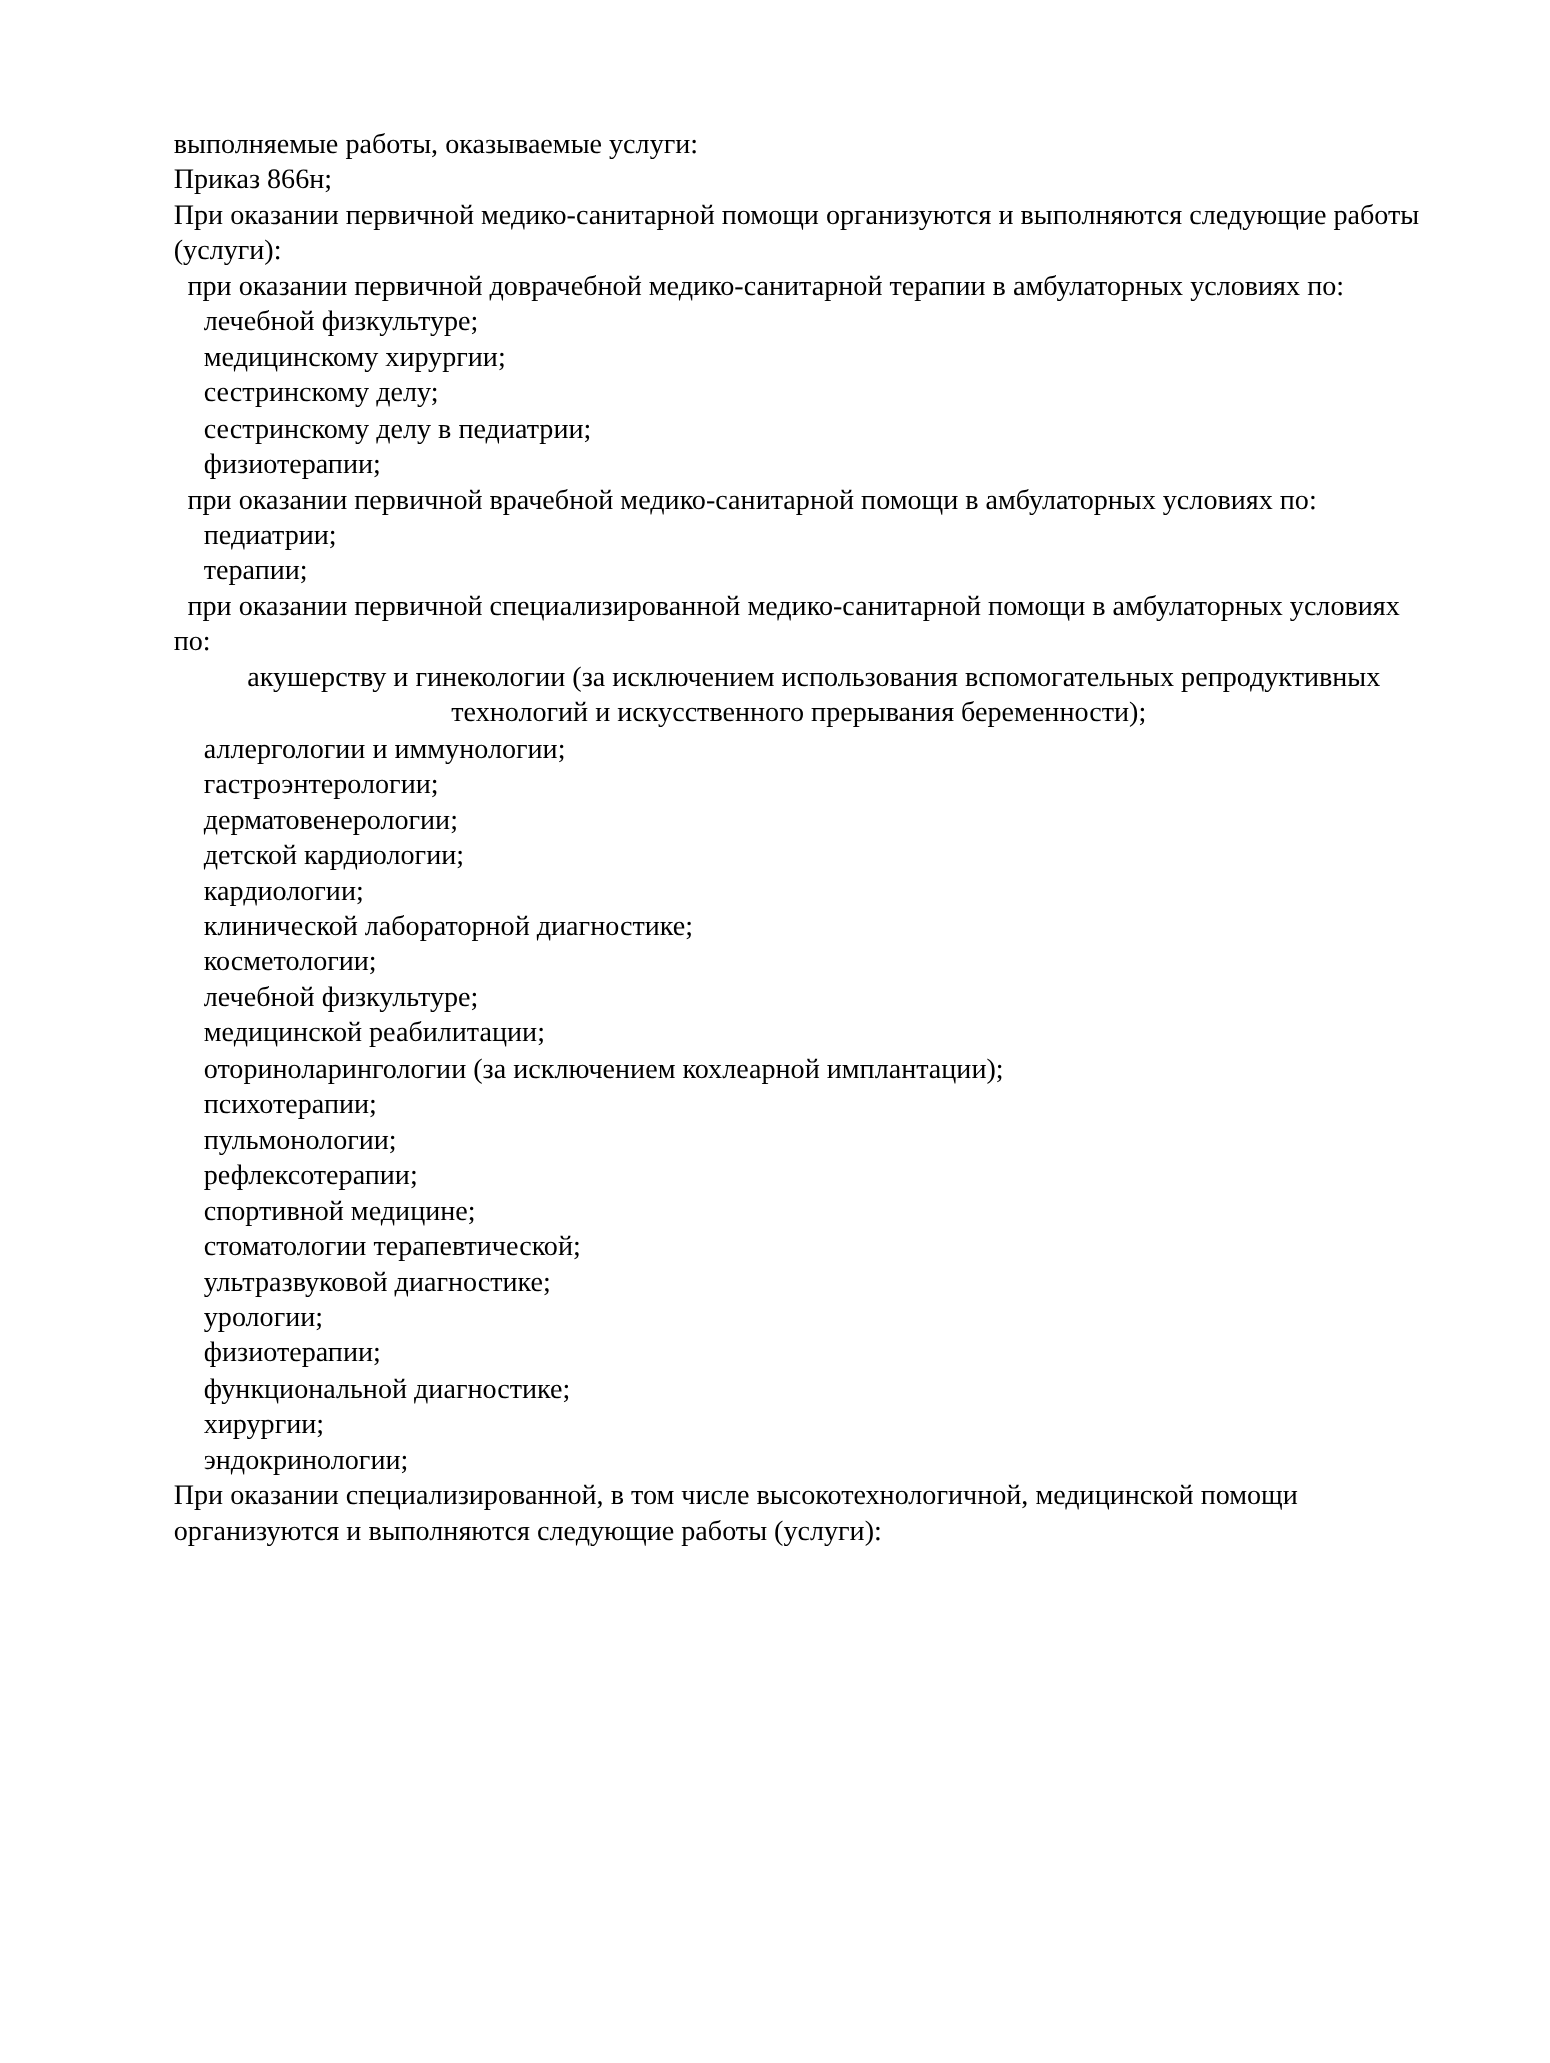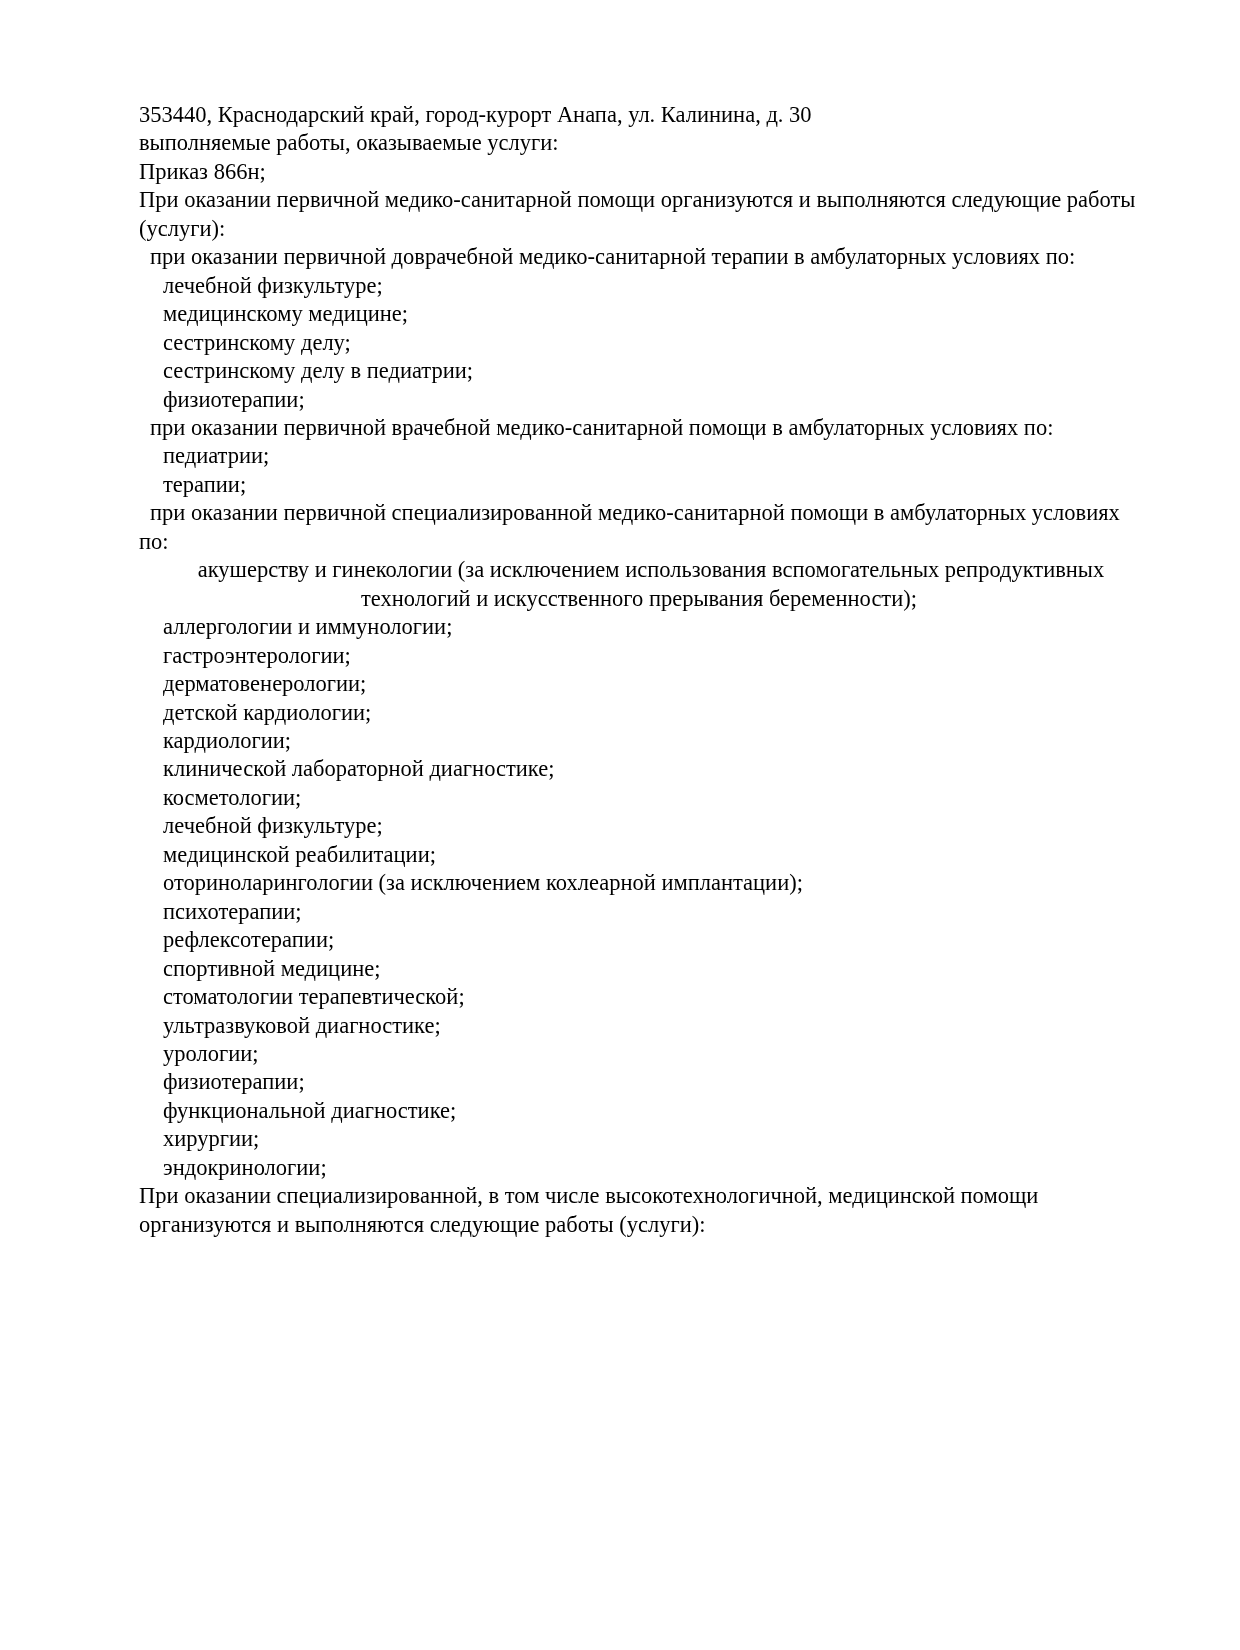--- a/index.html
+++ b/index.html
@@ -16,29 +16,28 @@
   }
   .line { white-space: pre-wrap; margin: 0; }
   .ind2 { padding-left: 24px; }
   .wrap1 { text-indent: 11px; }
   .wrap2 { text-indent: 24px; text-align: center; }
 </style>
 </head>
 <body>
 
 <div class="page">
-  <p class="line">353440, Краснодарский край, город-курорт Анапа, ул. Калинина, д. 30</p>
   <p class="line">выполняемые работы, оказываемые услуги:</p>
   <p class="line">Приказ 866н;</p>
   <p class="line">При оказании первичной медико-санитарной помощи организуются и выполняются следующие работы (услуги):</p>
 
   <div>
     <p class="line wrap1">при оказании первичной доврачебной медико-санитарной терапии в амбулаторных условиях по:</p>
     <p class="line ind2">лечебной физкультуре;</p>
-    <p class="line ind2">медицинскому медицине;</p>
+    <p class="line ind2">медицинскому хирургии;</p>
     <p class="line ind2">сестринскому делу;</p>
     <p class="line ind2">сестринскому делу в педиатрии;</p>
     <p class="line ind2">физиотерапии;</p>
   </div>
 
   <div>
     <p class="line wrap1">при оказании первичной врачебной медико-санитарной помощи в амбулаторных условиях по:</p>
     <p class="line ind2">педиатрии;</p>
     <p class="line ind2">терапии;</p>
   </div>
@@ -50,20 +49,21 @@
     <p class="line ind2">гастроэнтерологии;</p>
     <p class="line ind2">дерматовенерологии;</p>
     <p class="line ind2">детской кардиологии;</p>
     <p class="line ind2">кардиологии;</p>
     <p class="line ind2">клинической лабораторной диагностике;</p>
     <p class="line ind2">косметологии;</p>
     <p class="line ind2">лечебной физкультуре;</p>
     <p class="line ind2">медицинской реабилитации;</p>
     <p class="line ind2">оториноларингологии (за исключением кохлеарной имплантации);</p>
     <p class="line ind2">психотерапии;</p>
+    <p class="line ind2">пульмонологии;</p>
     <p class="line ind2">рефлексотерапии;</p>
     <p class="line ind2">спортивной медицине;</p>
     <p class="line ind2">стоматологии терапевтической;</p>
     <p class="line ind2">ультразвуковой диагностике;</p>
     <p class="line ind2">урологии;</p>
     <p class="line ind2">физиотерапии;</p>
     <p class="line ind2">функциональной диагностике;</p>
     <p class="line ind2">хирургии;</p>
     <p class="line ind2">эндокринологии;</p>
   </div>

